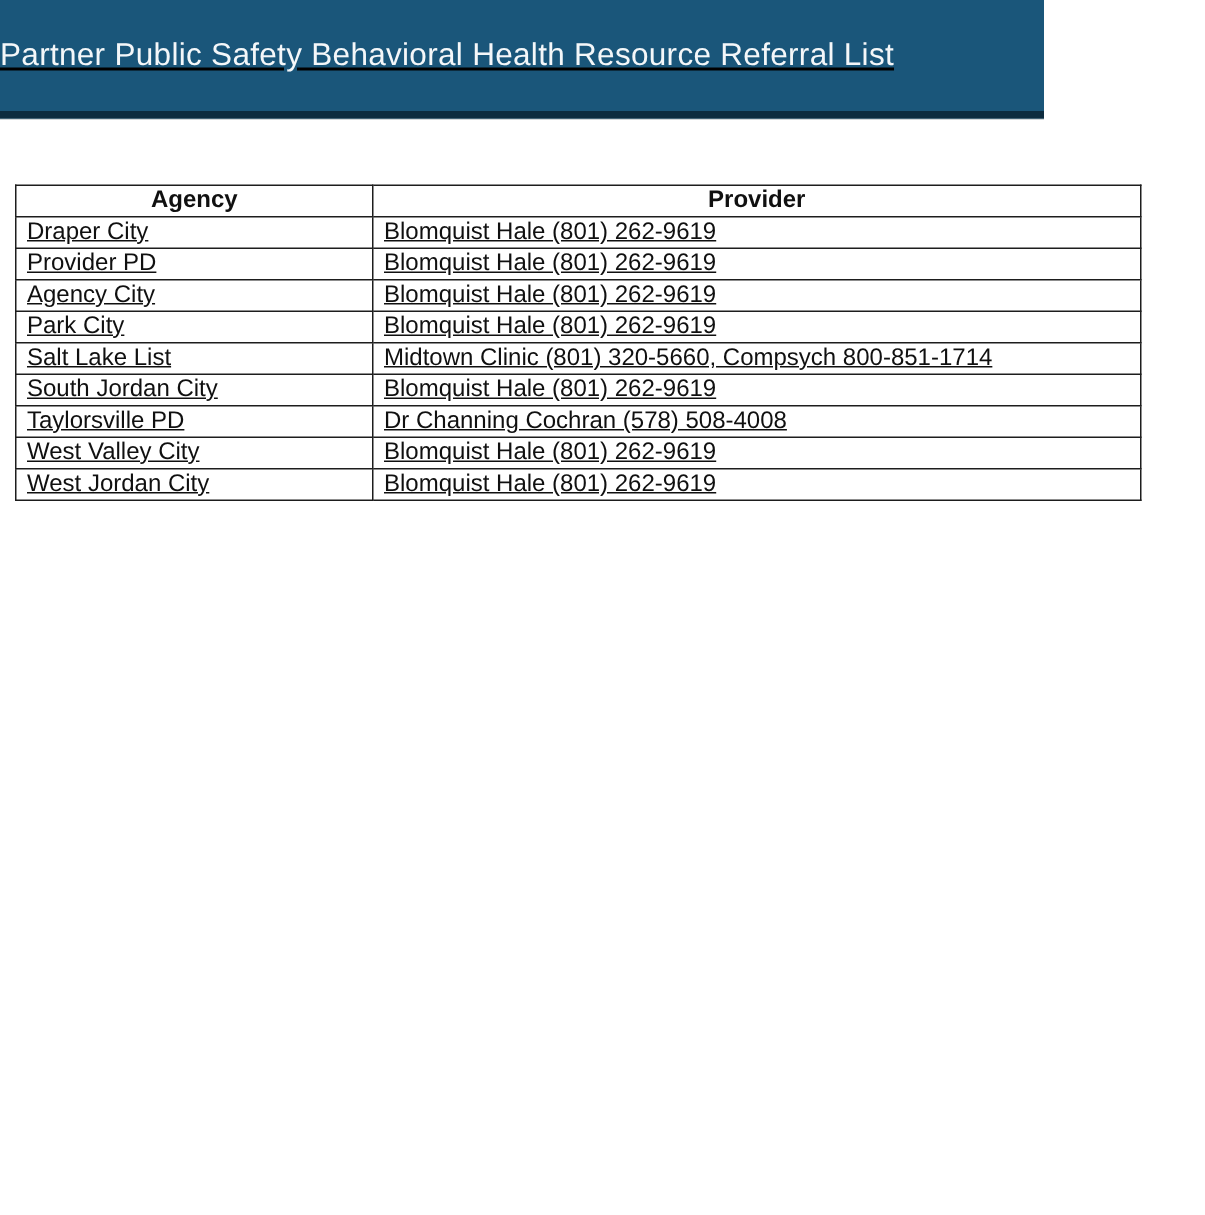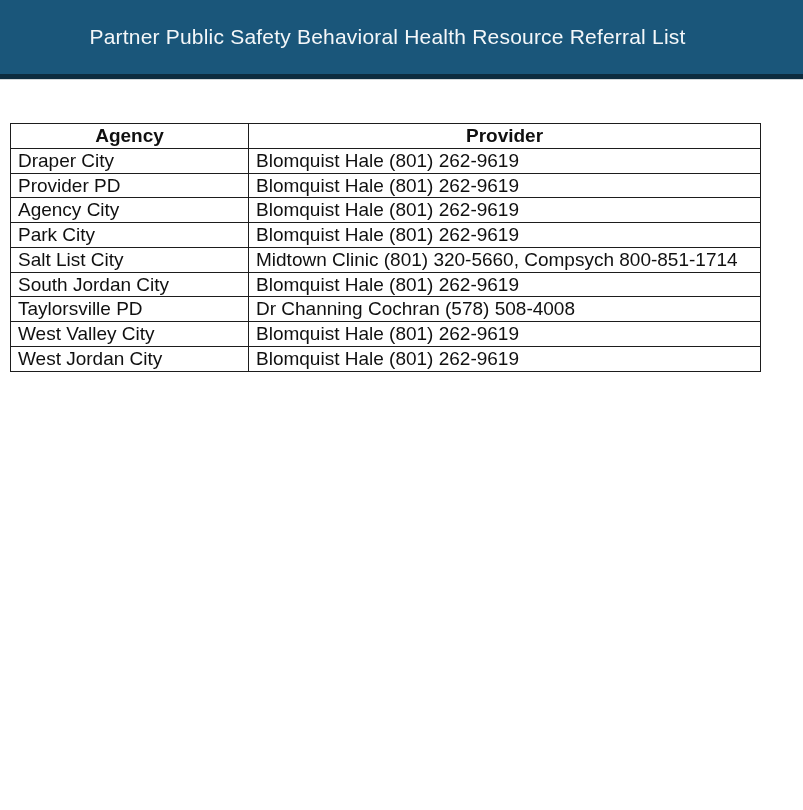--- a/index.html
+++ b/index.html
@@ -14,60 +14,62 @@
   *{margin:0;padding:0;box-sizing:border-box;}
   html,body{width:803px;height:810px;overflow:hidden;}
   body{
     background:var(--page-bg);
     font-family:"Liberation Sans","DejaVu Sans",sans-serif;
     position:relative;
   }
   .banner{
     position:absolute;
     left:0;top:0;
-    width:803px;height:79px;
+    width:696px;height:79px;
     background:var(--banner-bg);
     border-bottom:5px solid var(--banner-strip);
     box-shadow:0 1px 0 0 var(--banner-underline);
     display:flex;
     align-items:center;
-    justify-content:center;
+    justify-content:flex-start;
+    text-decoration:underline;
   }
   .banner-title{
     color:var(--title-text);
     font-size:21px;
     letter-spacing:0.2px;
     padding-right:28px;
     white-space:nowrap;
   }
   table.referral{
     position:absolute;
     left:10px;top:123px;
     width:750px;
     border-collapse:collapse;
     table-layout:fixed;
   }
   table.referral th,
   table.referral td{
     border:1.5px solid var(--table-border);
-    font-size:19px;
+    font-size:16px;
     color:var(--cell-text);
     height:20.6px;
     padding:0 7px;
     line-height:1.25;
     white-space:nowrap;
     overflow:hidden;
   }
   table.referral th{
     font-weight:bold;
     text-align:center;
     padding:0 4px;
   }
   table.referral td{
     text-align:left;
+    text-decoration:underline;
   }
 </style>
 </head>
 <body>
 
 <div class="banner">
   <div class="banner-title">Partner Public Safety Behavioral Health Resource Referral List</div>
 </div>
 
 <table class="referral">
@@ -92,21 +94,21 @@
     </tr>
     <tr>
       <td>Agency City</td>
       <td>Blomquist Hale (801) 262-9619</td>
     </tr>
     <tr>
       <td>Park City</td>
       <td>Blomquist Hale (801) 262-9619</td>
     </tr>
     <tr>
-      <td>Salt List City</td>
+      <td>Salt Lake List</td>
       <td>Midtown Clinic (801) 320-5660, Compsych 800-851-1714</td>
     </tr>
     <tr>
       <td>South Jordan City</td>
       <td>Blomquist Hale (801) 262-9619</td>
     </tr>
     <tr>
       <td>Taylorsville PD</td>
       <td>Dr Channing Cochran (578) 508-4008</td>
     </tr>

